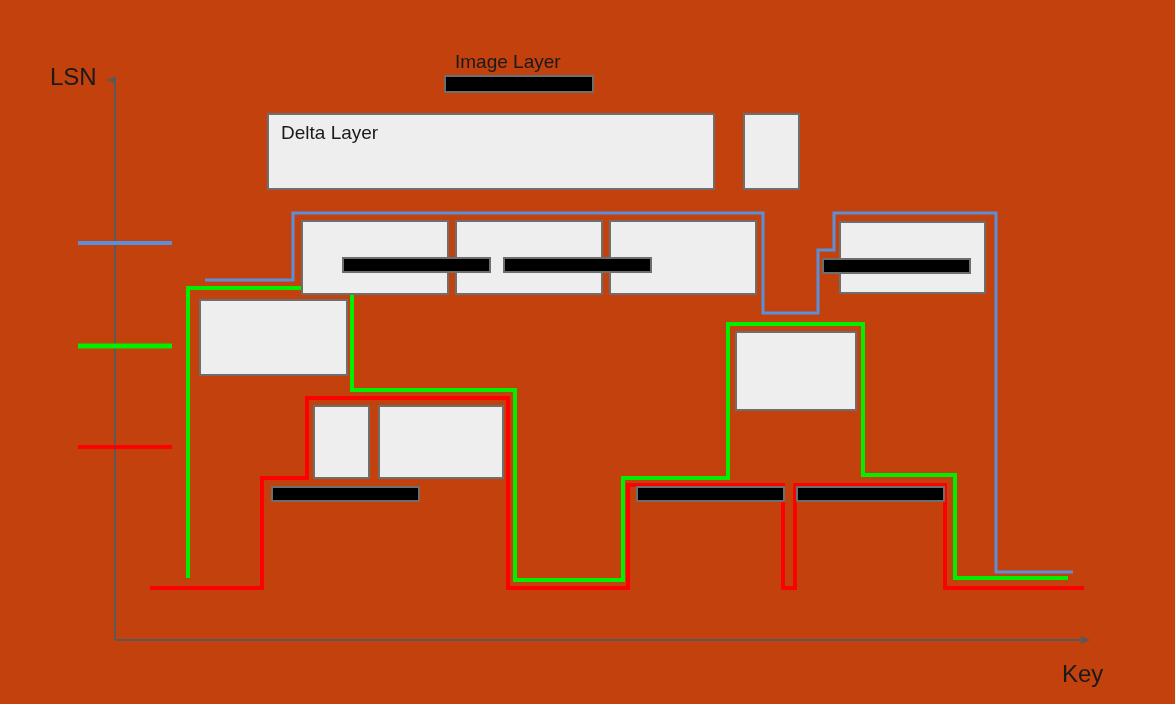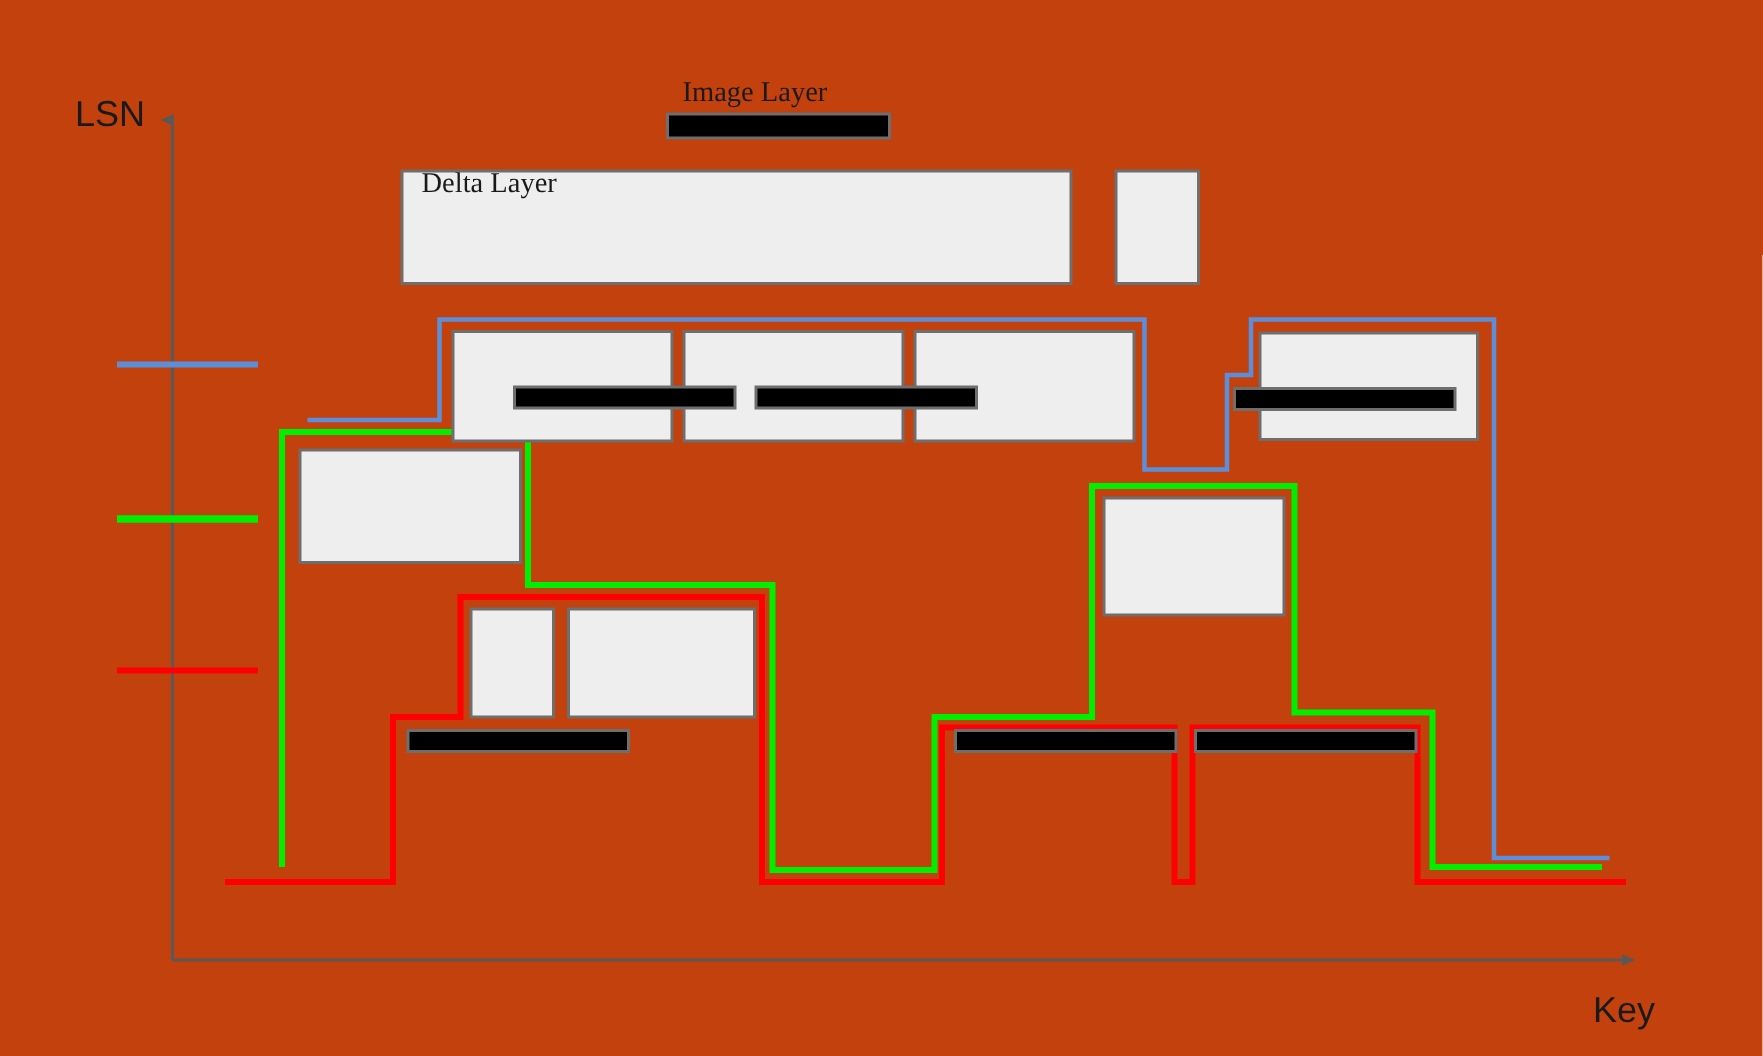--- a/index.html
+++ b/index.html
@@ -27,27 +27,27 @@
     font-family: "Liberation Sans", sans-serif;
     font-size: 24px;
     color: #1a1a1a;
     white-space: nowrap;
   }
   #lsn-label { left: 50px; top: 63px; }
   #key-label { left: 1062px; top: 660px; text-align: right; }
 
   .node-label {
     position: absolute;
-    font-family: Liberation Serif, serif;
+    font-family: Liberation Sans, sans-serif;
     font-size: 19px;
     color: #1a1a1a;
     white-space: nowrap;
   }
   #image-layer-label { left: 455px; top: 51px; }
-  #delta-layer-label { left: 281px; top: 112px; }
+  #delta-layer-label { left: 281px; top: 122px; }
 </style>
 </head>
 <body>
 
 <div id="canvas">
 
   <svg id="diagram" viewBox="0 0 1175 704" xmlns="http://www.w3.org/2000/svg">
     <defs>
       <marker id="arrow-up" markerWidth="10" markerHeight="10" refX="4" refY="8" orient="auto" markerUnits="userSpaceOnUse">
         <path d="M4,0 L8,9 L0,9 Z" fill="#595959"></path>

